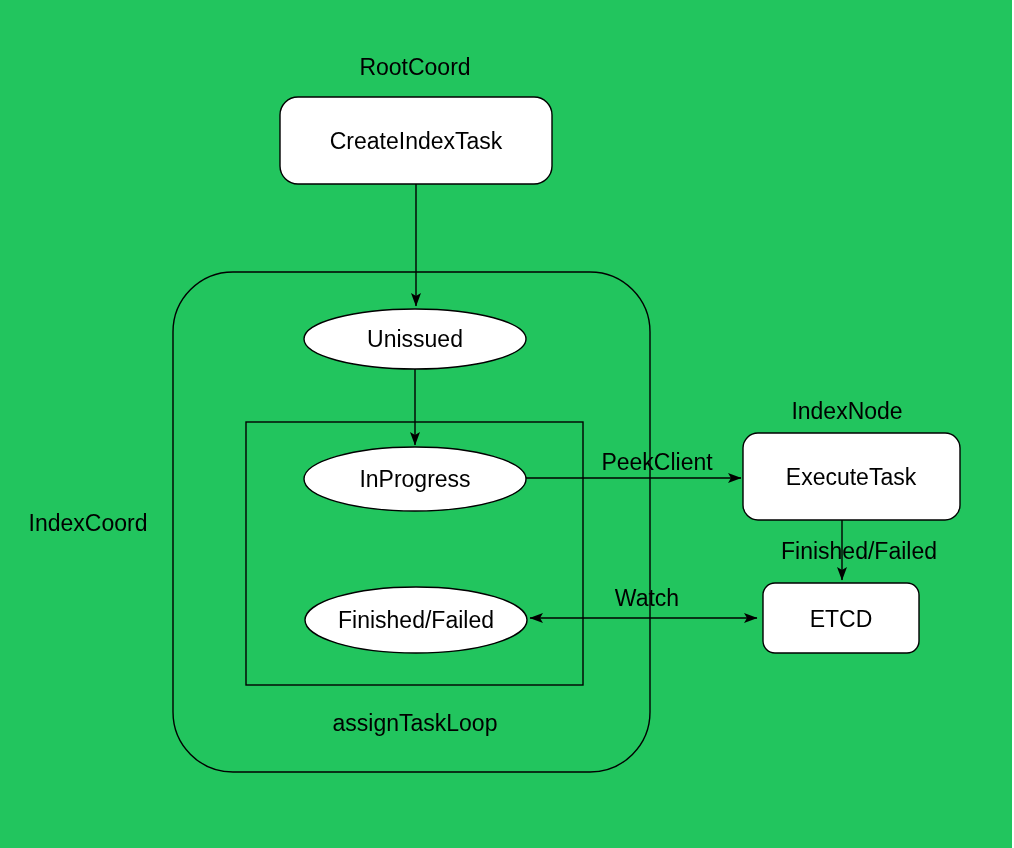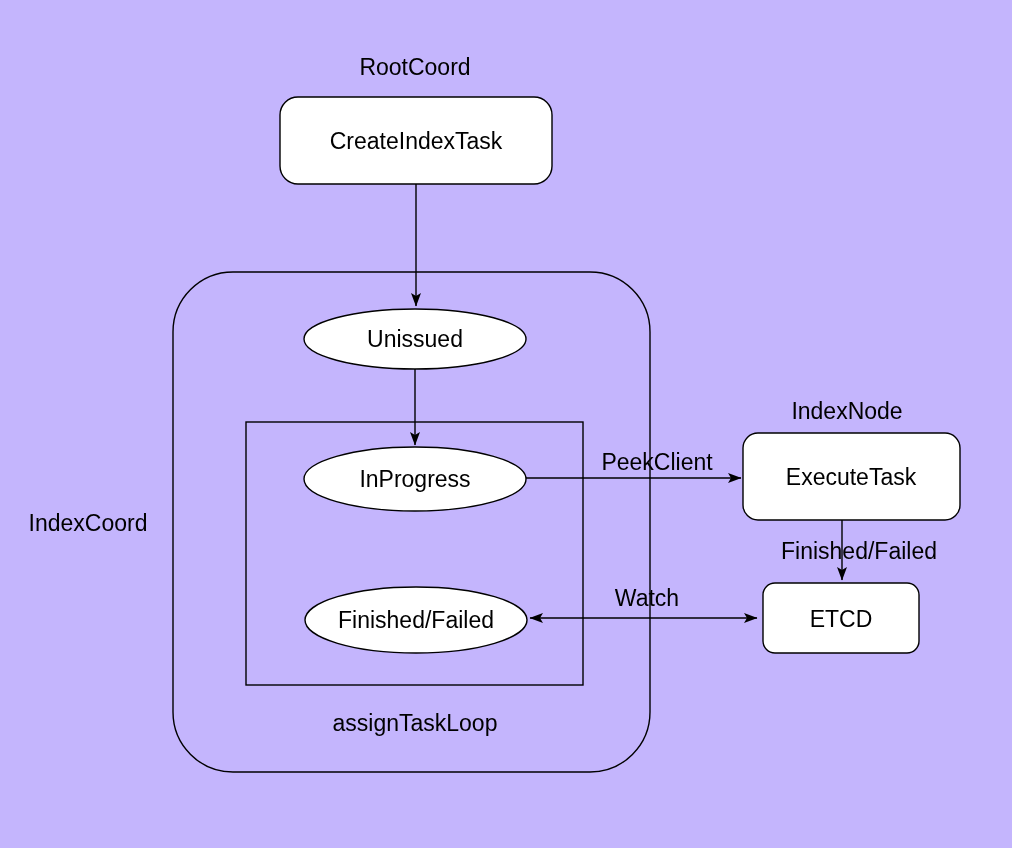--- a/index.html
+++ b/index.html
@@ -4,21 +4,21 @@
 <style>
   html, body {
     margin: 0;
     padding: 0;
     background: #ffffff;
   }
   .canvas {
     position: relative;
     width: 1012px;
     height: 848px;
-    background: #c4b5fd;
+    background: #22c55e;
     overflow: hidden;
     font-family: "Liberation Sans", sans-serif;
   }
   svg text {
     font-family: "Liberation Sans", sans-serif;
     font-size: 23px;
     fill: #000000;
   }
   .shape {
     fill: #ffffff;

